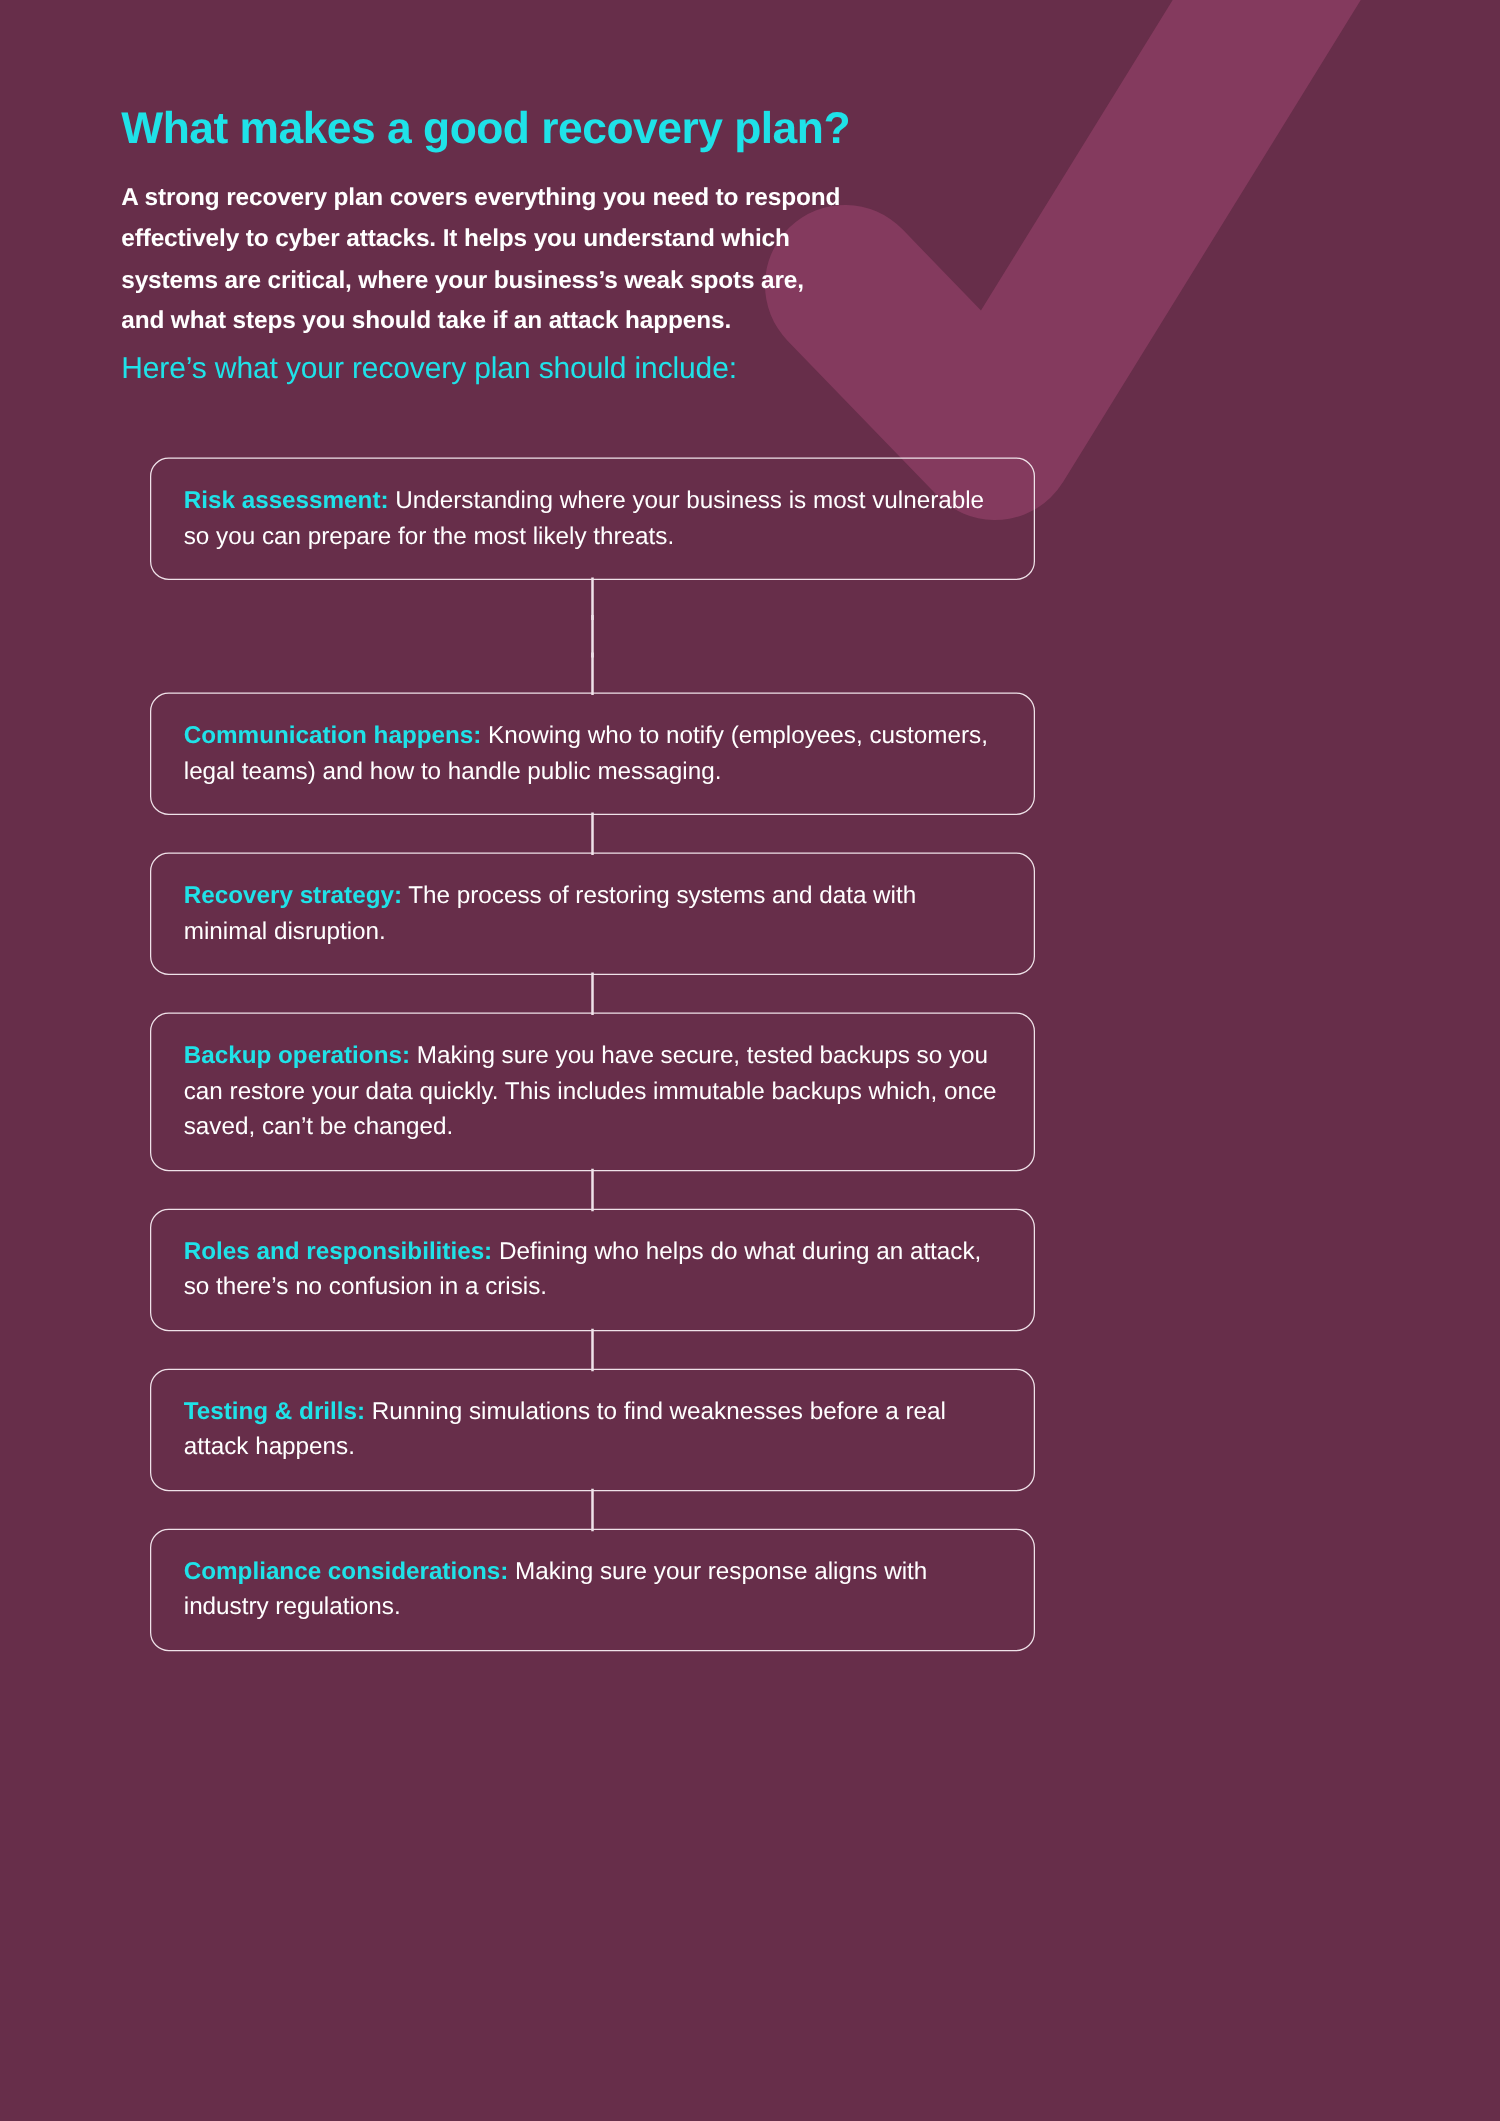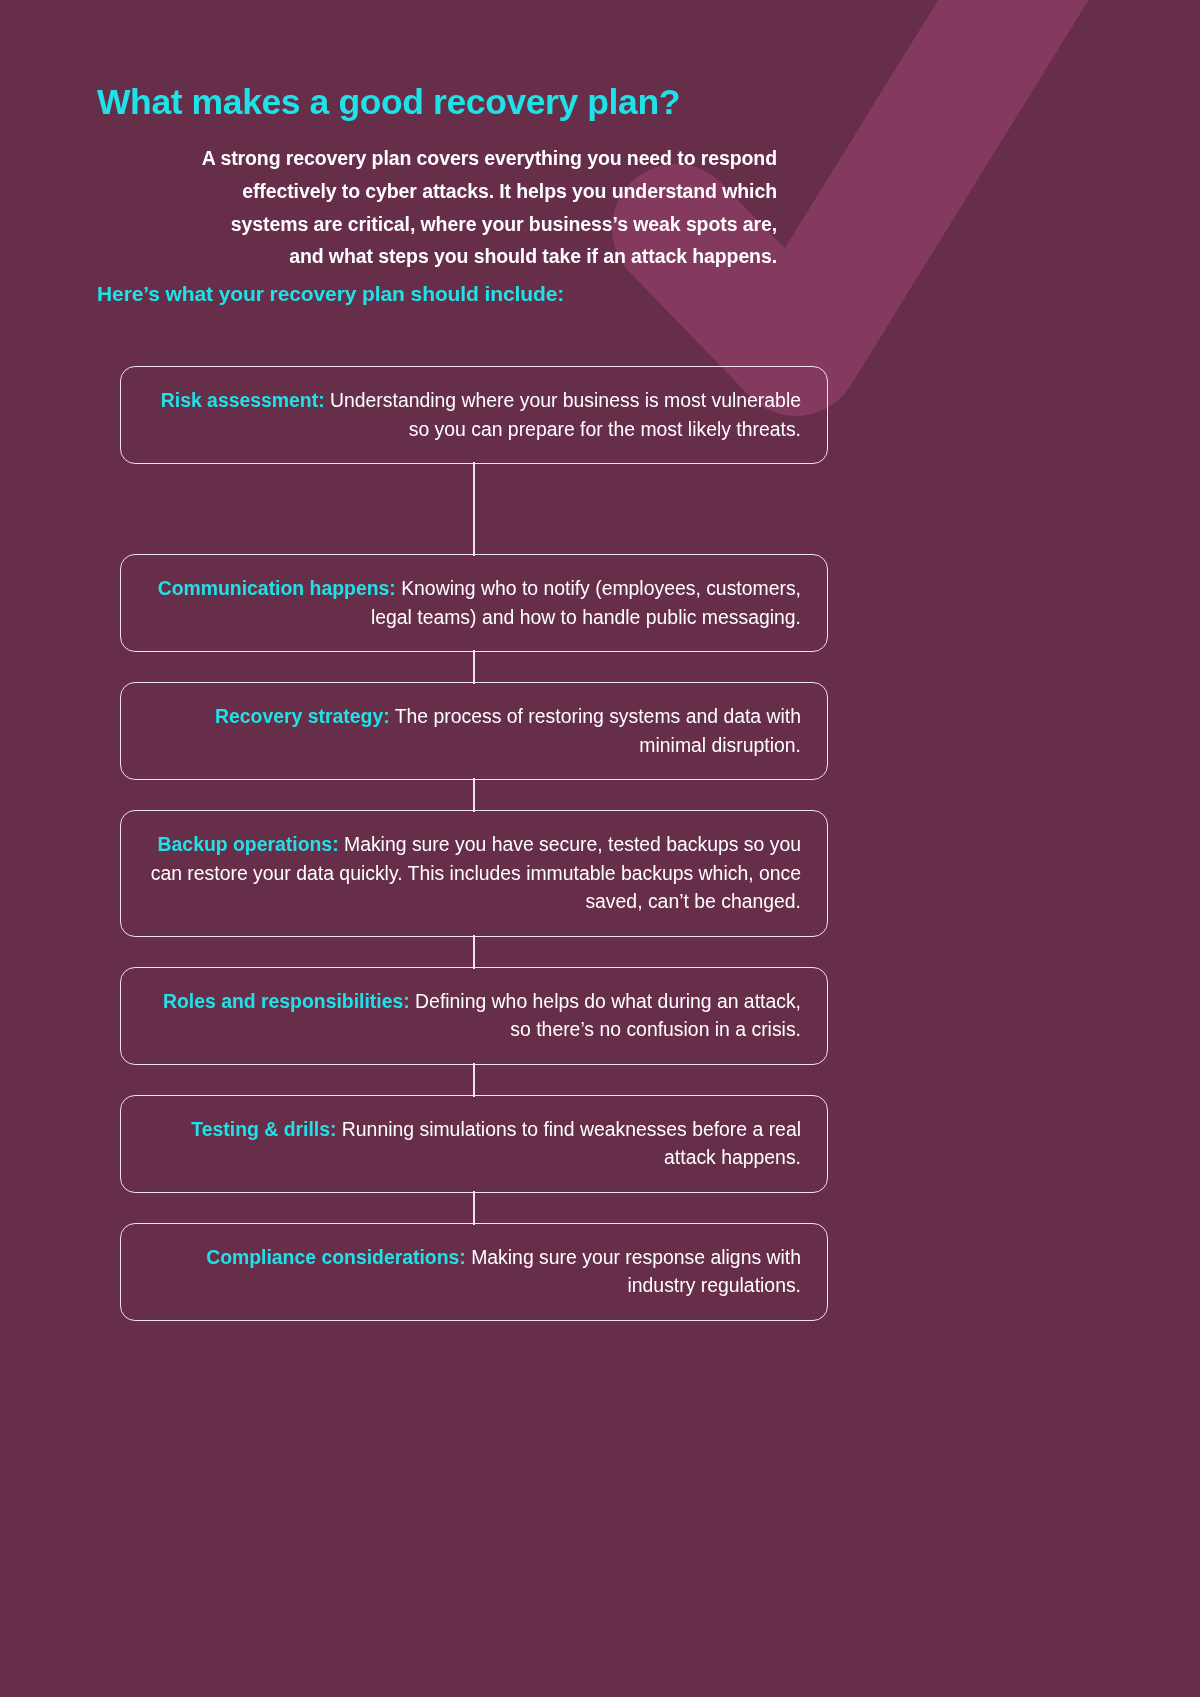--- a/index.html
+++ b/index.html
@@ -65,31 +65,30 @@
     left: 97px;
     top: 142px;
     width: 680px;
     color: #FFFFFF;
     font-size: 19.5px;
     font-weight: 700;
     line-height: 1.68;
     letter-spacing: -0.1px;
     margin: 0;
     white-space: pre-line;
-    text-align: right;
   }
 
   .subhead {
     position: absolute;
     left: 97px;
     top: 281px;
     width: 760px;
     color: #1FE2E8;
-    font-size: 21px;
-    font-weight: 700;
+    font-size: 24px;
+    font-weight: 400;
     letter-spacing: -0.1px;
     line-height: 1.2;
     margin: 0;
   }
 
   
   #flow {
     position: absolute;
     left: 120px;
     top: 366px;
@@ -102,21 +101,21 @@
 
   .card {
     border: 1.6px solid #EFE2E9;
     border-radius: 15px;
     box-sizing: border-box;
     width: 708px;
     padding: 19px 26px 20px 26px;
     color: #FFFFFF;
     font-size: 19.4px;
     line-height: 1.47;
-    text-align: right;
+    text-align: left;
     background: transparent;
     position: relative;
     z-index: 2;
   }
 
   .card .term {
     color: #1FE2E8;
     font-weight: 700;
   }
   .card .desc {

